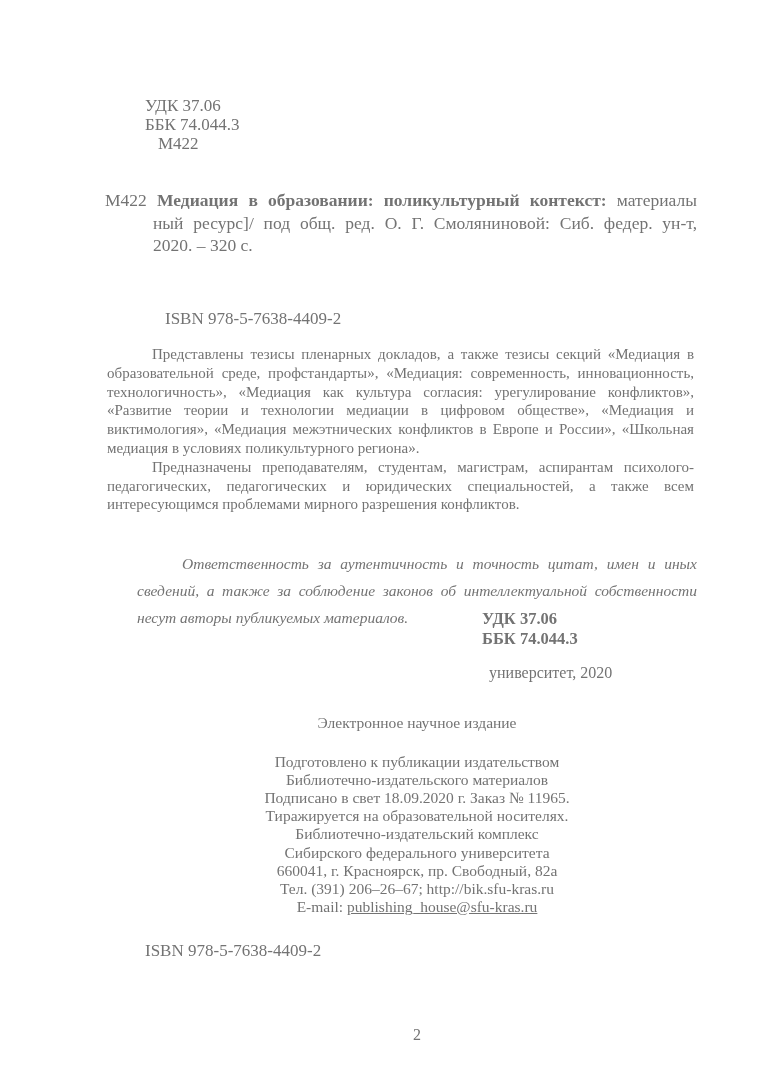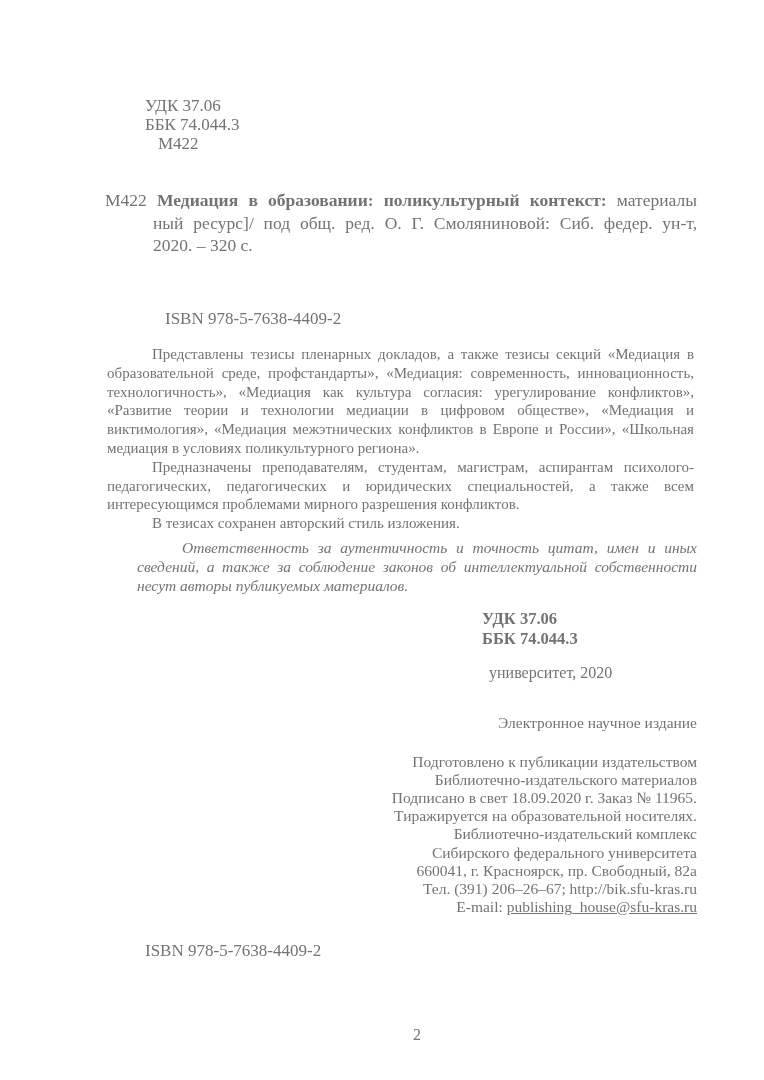--- a/index.html
+++ b/index.html
@@ -26,32 +26,32 @@
   .cat-line-4{padding-left:48px;text-align:justify;text-align-last:justify;}
   .cat-line-5{padding-left:48px;}
 
   .isbn-top{top:309px;left:165px;font-size:17px;}
 
   
   .annotation{top:345px;left:107px;width:587px;font-size:15px;line-height:18.8px;text-align:justify;}
   .annotation p{margin:0;text-indent:45px;}
 
   
-  .disclaimer{top:538px;left:137px;width:560px;font-size:15.5px;line-height:19px;
+  .disclaimer{top:550px;left:137px;width:560px;font-size:15.5px;line-height:27px;
     font-style:italic;text-align:justify;}
   .disclaimer p{margin:0;text-indent:45px;}
 
   
   .codes-right{top:609px;left:482px;font-size:16.5px;line-height:19.5px;font-weight:bold;}
 
   
   .copyright{top:663px;left:489px;font-size:16px;line-height:19.5px;}
 
   
-  .centered{top:714px;left:137px;width:560px;font-size:15.5px;line-height:18.1px;text-align:right;}
+  .centered{top:714px;left:137px;width:560px;font-size:15.5px;line-height:18.1px;text-align:center;}
   .edition{margin-bottom:21px;}
   .email-link{text-decoration:underline;color:inherit;}
 
   .isbn-bottom{top:941px;left:145px;font-size:17px;}
 
   .page-number{top:1026px;left:137px;width:560px;text-align:center;font-size:16px;}
 </style>
 </head>
 <body>
 
@@ -67,21 +67,20 @@
     <div class="cat-line-just"><span>М422</span> <b>Медиация в образовании: поликультурный контекст:</b> <span>материалы</span></div>
     <div class="cat-line-4">ный ресурс]/ под общ. ред. О. Г. Смоляниновой: Сиб. федер. ун-т,</div>
     <div class="cat-line-5">2020. – 320 с.</div>
   </div>
 
   <div class="abs isbn-top">ISBN 978-5-7638-4409-2</div>
 
   <div class="abs annotation">
     <p>Представлены тезисы пленарных докладов, а также тезисы секций «Медиация в образовательной среде, профстандарты», «Медиация: современность, инновационность, технологичность», «Медиация как культура согласия: урегулирование конфликтов», «Развитие теории и технологии медиации в цифровом обществе», «Медиация и виктимология», «Медиация межэтнических конфликтов в Европе и России», «Школьная медиация в условиях поликультурного региона».</p>
     <p>Предназначены преподавателям, студентам, магистрам, аспирантам психолого-педагогических, педагогических и юридических специальностей, а также всем интересующимся проблемами мирного разрешения конфликтов.</p>
-    <p>В тезисах сохранен авторский стиль изложения.</p>
   </div>
 
   <div class="abs disclaimer">
     <p>Ответственность за аутентичность и точность цитат, имен и иных сведений, а также за соблюдение законов об интеллектуальной собственности несут авторы публикуемых материалов.</p>
   </div>
 
   <div class="abs codes-right">
     <div>УДК 37.06</div>
     <div>ББК 74.044.3</div>
   </div>

